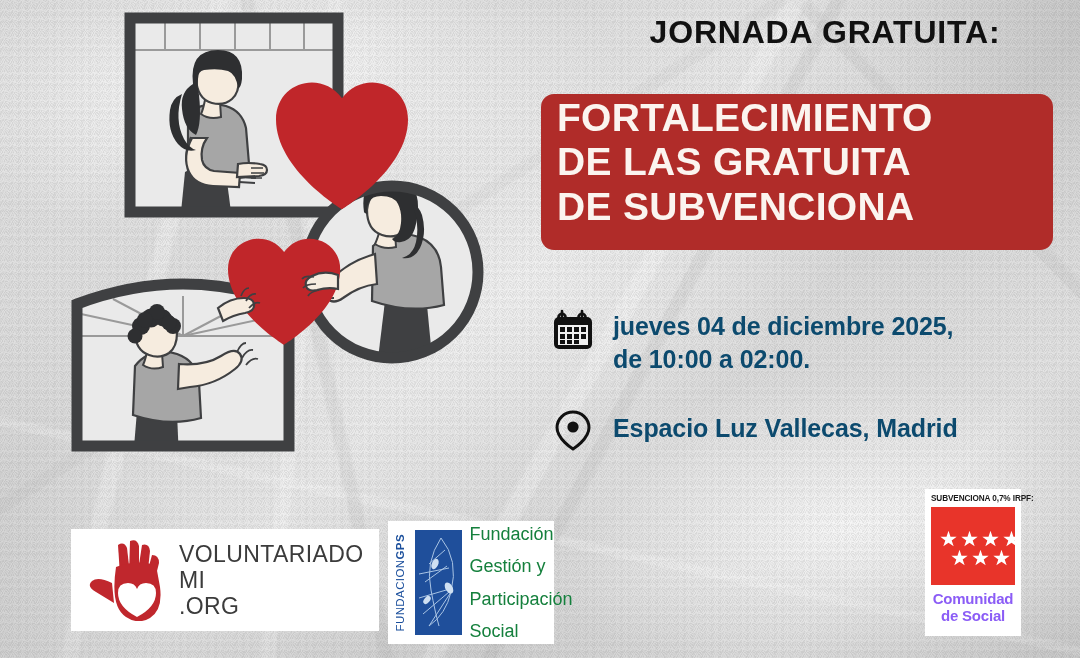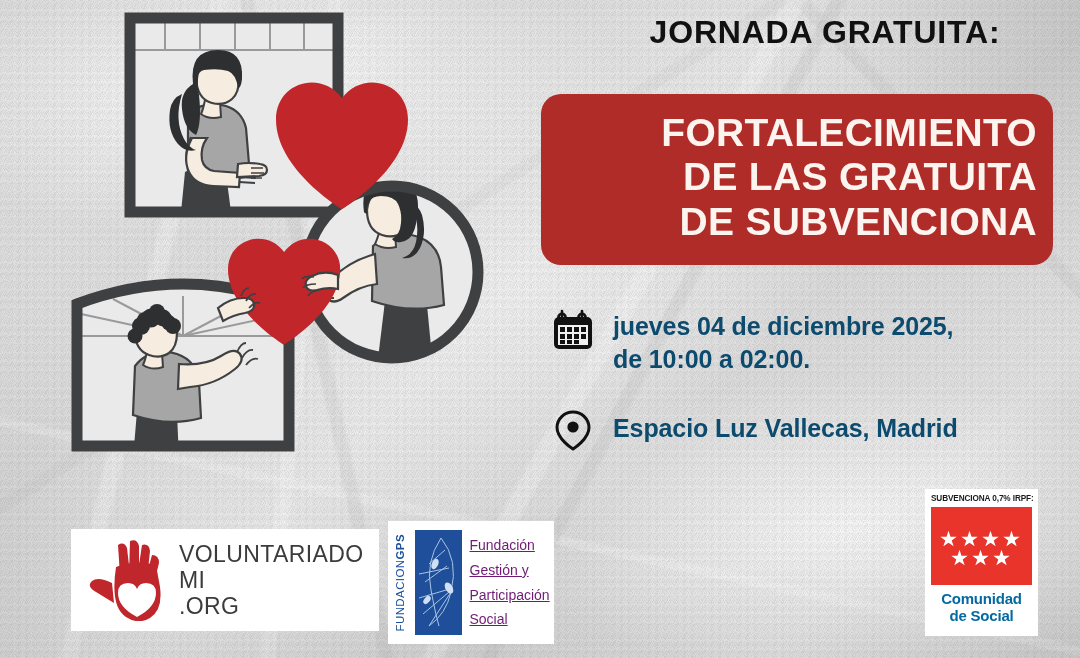--- a/index.html
+++ b/index.html
@@ -77,25 +77,25 @@
     font-weight: 700;
     letter-spacing: 0.8px;
     color: #111111;
     white-space: nowrap;
   }
   .title-badge {
     position: absolute;
     left: 541px;
     top: 94px;
     width: 512px;
-    padding: 17px 16px 21px;
+    padding: 2px 16px 21px;
     box-sizing: border-box;
     background: #b02c29;
-    border-radius: 20px;
-    text-align: right;
+    border-radius: 13px;
+    text-align: left;
   }
   .title-line {
     display: block;
     font-size: 39px;
     line-height: 1.14;
     font-weight: 700;
     letter-spacing: 0.3px;
     color: #fbf4ef;
     white-space: nowrap;
   }
@@ -169,30 +169,29 @@
   .gps-vertical b { font-weight: 700; }
   .gps-mark {
     width: 47px;
     height: 100%;
     background: #1f4f9b;
     position: relative;
     overflow: hidden;
     flex: 0 0 auto;
   }
   .gps-text {
-    font-size: 14px;
+    font-size: 18px;
     line-height: 1.78;
-    color: #701a75;
+    color: #15803d;
     white-space: nowrap;
-    text-decoration: underline;
   }
   .logo-madrid {
     left: 925px;
     top: 489px;
-    width: 113px;
+    width: 96px;
     height: 147px;
     padding: 5px 6px 6px;
     text-align: center;
   }
   .madrid-sub {
     font-size: 8.2px;
     font-weight: 700;
     color: #1a1a1a;
     letter-spacing: -0.1px;
     line-height: 1.3;
@@ -201,21 +200,21 @@
   .madrid-flag {
     width: 100%;
     height: 78px;
     background: #e8342a;
     margin-top: 2px;
     position: relative;
   }
   .madrid-name {
     font-size: 15px;
     font-weight: 700;
-    color: #0369a1;
+    color: #8b5cf6;
     line-height: 1.13;
     margin-top: 6px;
     letter-spacing: -0.2px;
   }
   .star {
     position: absolute;
     width: 17px;
     height: 17px;
     background: #ffffff;
     clip-path: polygon(50% 0%, 61.8% 35.2%, 98% 35.2%, 68.8% 57.2%, 80.4% 92.4%, 50% 70.6%, 19.6% 92.4%, 31.2% 57.2%, 2% 35.2%, 38.2% 35.2%);

